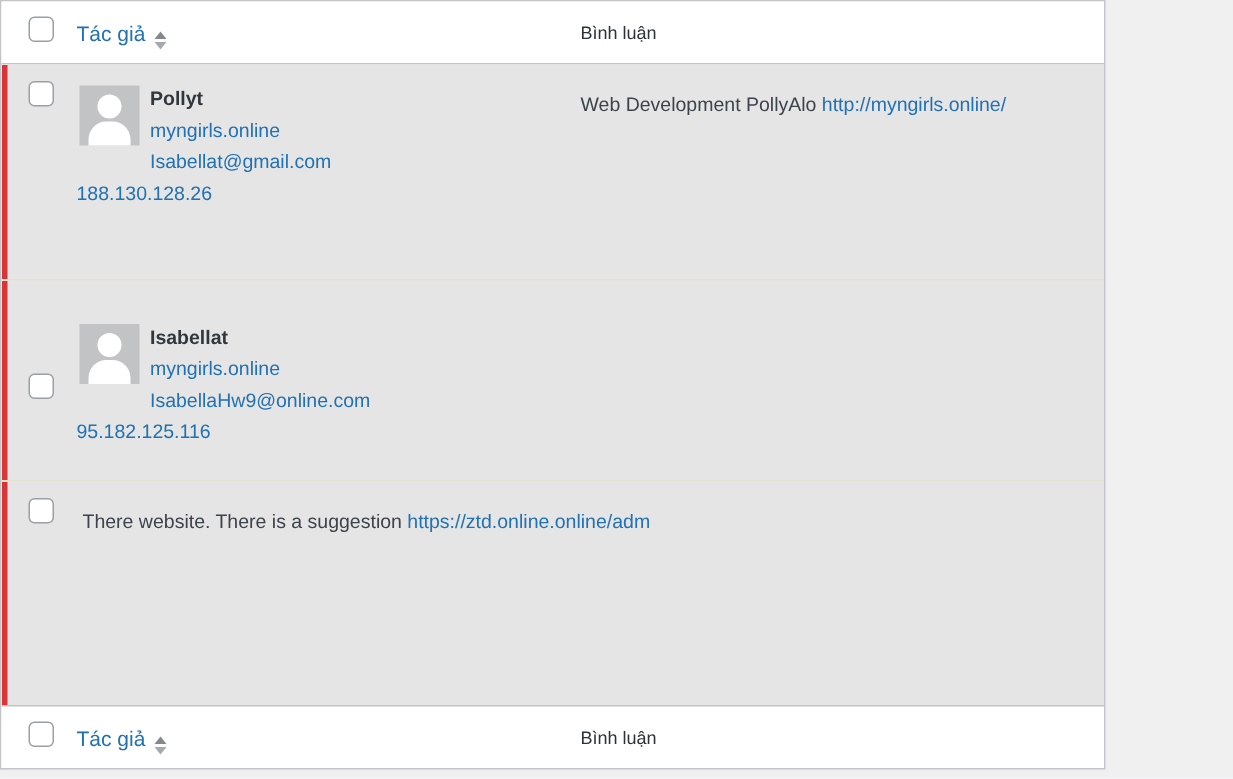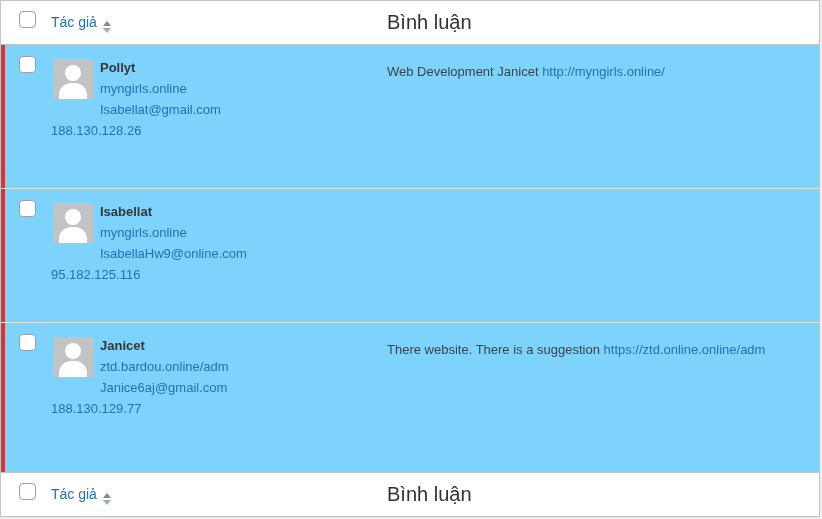--- a/index.html
+++ b/index.html
@@ -5,51 +5,51 @@
   * { box-sizing: border-box; margin: 0; padding: 0; }
   html, body {
     width: 822px; height: 519px;
     background: #f0f0f1;
     font-family: "Liberation Sans", sans-serif;
     font-size: 13px;
     color: #3c434a;
     overflow: hidden;
   }
   .table-wrap {
-    width: 820px;
+    width: 737px;
     background: #fff;
     border: 1px solid #c3c4c7;
     border-top-color: #c3c4c7;
     box-shadow: 0 1px 1px rgba(0,0,0,.04);
   }
   .row { display: flex; align-items: stretch; }
   .cb-col   { width: 46px; flex: 0 0 46px; padding: 11px 0 0 18px; }
   .auth-col { width: 332px; flex: 0 0 332px; padding: 12px 8px 8px 4px; }
   .com-col  { flex: 1 1 auto; padding: 12px 12px 8px 8px; }
 
   
   .head-row { background: #fff; min-height: 38px; border-bottom: 1px solid #c3c4c7; }
   .foot-row { background: #fff; min-height: 38px; border-top: 1px solid #c3c4c7; }
   .head-row .cb-col, .foot-row .cb-col { padding-top: 10px; }
   .head-row .auth-col, .foot-row .auth-col,
   .head-row .com-col,  .foot-row .com-col { padding-top: 11px; padding-bottom: 9px; }
-  .col-title { color: #2c3338; font-size: 20px; }
+  .col-title { color: #2c3338; font-size: 12px; }
   .sort-link { color: #2271b1; text-decoration: none; font-size: 14px; cursor: pointer; }
   .sort-icon { display: inline-flex; flex-direction: column; gap: 2px; margin-left: 6px; vertical-align: 1px; }
   .arr-up   { width: 0; height: 0; border-left: 4px solid transparent; border-right: 4px solid transparent; border-bottom: 5px solid #85888c; }
   .arr-down { width: 0; height: 0; border-left: 4px solid transparent; border-right: 4px solid transparent; border-top: 5px solid #a7aaad; }
 
   
   .c-row {
-    background: #7dd3fc;
+    background: #e5e5e5;
     box-shadow: inset 4px 0 0 0 #d63638;
   }
   .c-row + .c-row { border-top: 1px solid #e5e1cf; }
   .r0 { min-height: 143px; }
-  .r1 { min-height: 134px; }
+  .r1 { min-height: 134px; align-items: center; }
   .r2 { min-height: 150px; }
 
   
   .checkbox {
     width: 17px; height: 17px;
     background: #fff;
     border: 1px solid #9aa0a5;
     border-radius: 4px;
     display: inline-block;
     cursor: pointer;
@@ -111,21 +111,21 @@
       <span class="avatar">
           <span class="head"></span>
           <span class="torso"></span>
         </span>
       <strong class="author-name">Pollyt</strong><br>
       <a>myngirls.online</a><br>
       <a>Isabellat@gmail.com</a><br>
       <a>188.130.128.26</a>
     </div>
     <div class="com-col">
-      <span>Web Development Janicet </span><a class="comment-link">http://myngirls.online/</a>
+      <span>Web Development PollyAlo </span><a class="comment-link">http://myngirls.online/</a>
     </div>
   </div>
 
   <div class="row c-row r1">
     <div class="cb-col">
       <span class="checkbox"></span>
     </div>
     <div class="auth-col">
       <span class="avatar">
           <span class="head"></span>
@@ -134,30 +134,20 @@
       <strong class="author-name">Isabellat</strong><br>
       <a>myngirls.online</a><br>
       <a>IsabellaHw9@online.com</a><br>
       <a>95.182.125.116</a>
     </div>
   </div>
 
   <div class="row c-row r2">
     <div class="cb-col">
       <span class="checkbox"></span>
-    </div>
-    <div class="auth-col">
-      <span class="avatar">
-          <span class="head"></span>
-          <span class="torso"></span>
-        </span>
-      <strong class="author-name">Janicet</strong><br>
-      <a>ztd.bardou.online/adm</a><br>
-      <a>Janice6aj@gmail.com</a><br>
-      <a>188.130.129.77</a>
     </div>
     <div class="com-col">
       <span>There website. There is a suggestion </span><a class="comment-link">https://ztd.online.online/adm</a>
     </div>
   </div>
 
   <div class="row foot-row">
     <div class="cb-col">
       <span class="checkbox"></span>
     </div>

